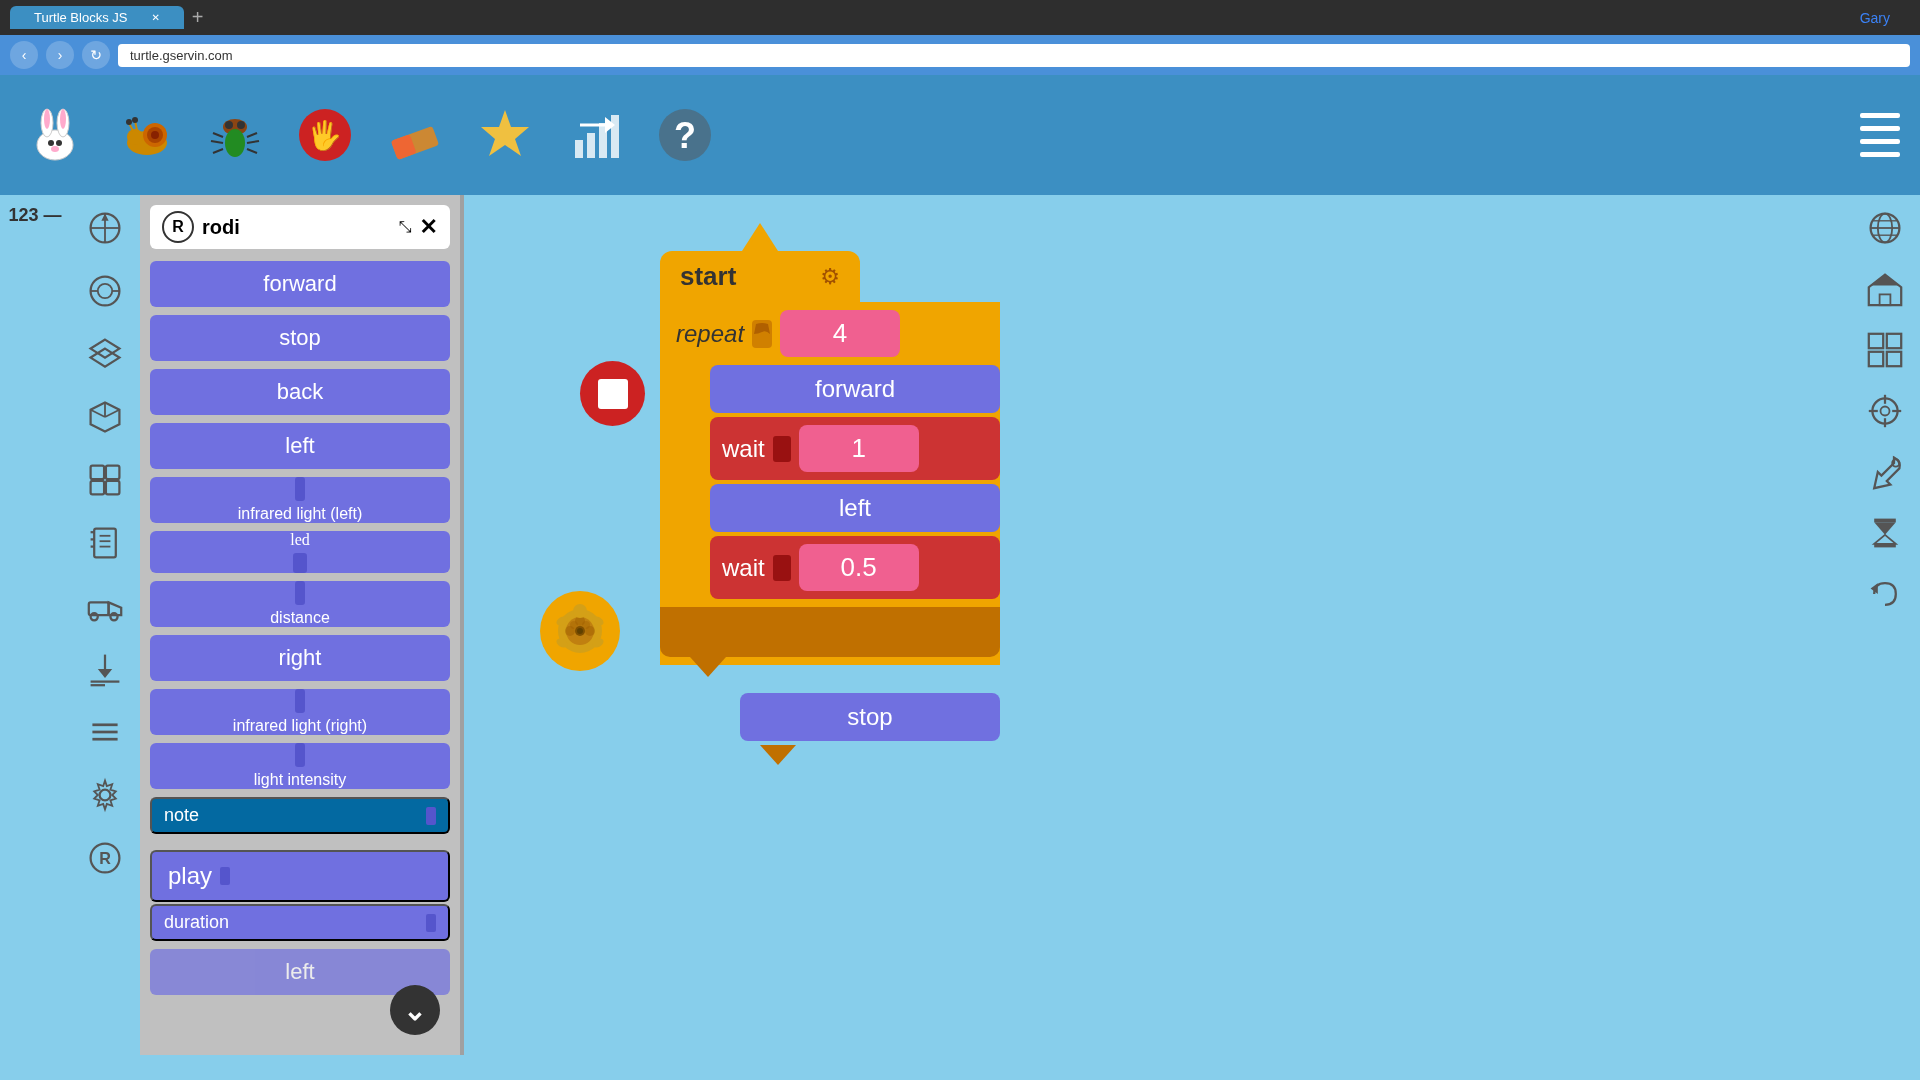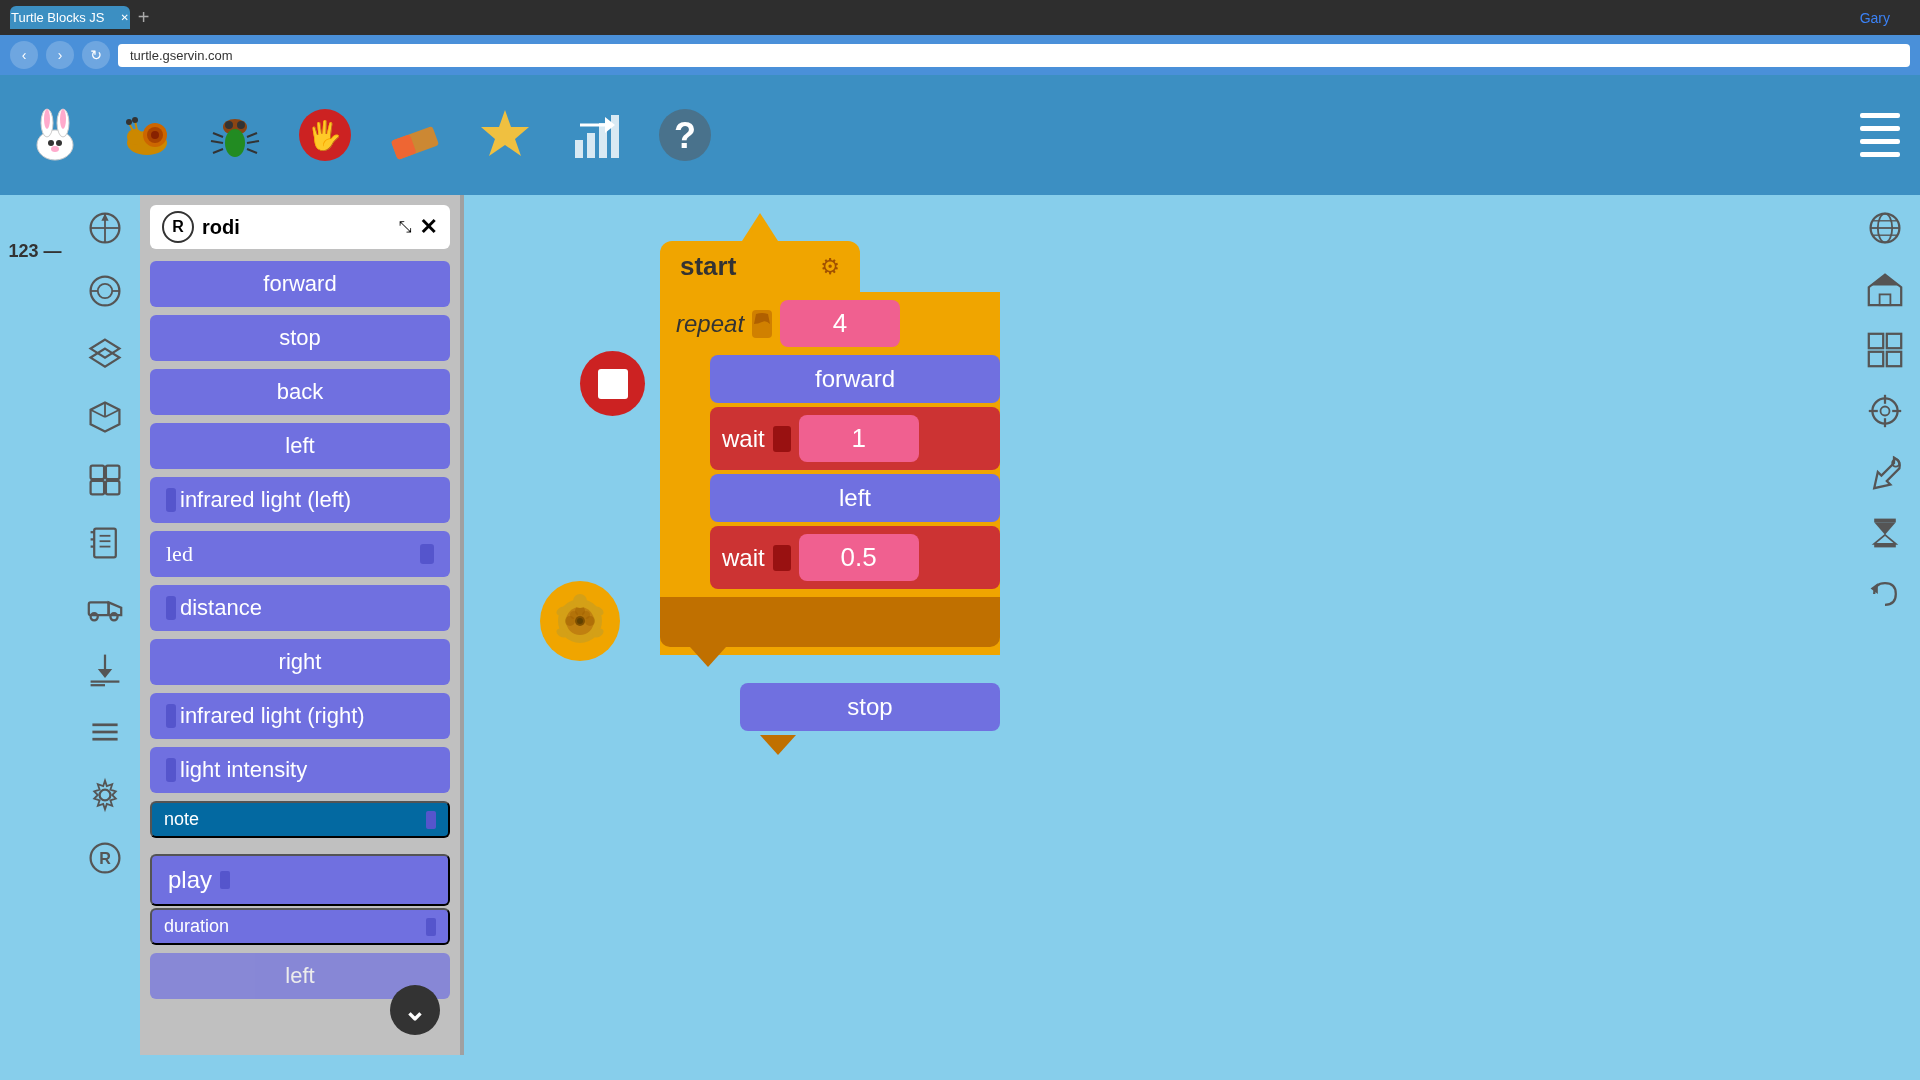--- a/index.html
+++ b/index.html
@@ -7,26 +7,26 @@
     .tab-bar {
       background: #2e2e2e;
       height: 35px;
       display: flex;
       align-items: center;
       padding: 0 10px;
     }
     .tab {
       background: #4a4a4a;
       color: #ccc;
-      padding: 4px 1px;
+      padding: 4px 24px;
       border-radius: 6px 6px 0 0;
       font-size: 13px;
       display: flex;
       align-items: center;
-      gap: 16px;
+      gap: 24px;
     }
     .tab.active {
       background: #3c8fc2;
       color: white;
     }
     .tab-close { cursor: pointer; font-size: 10px; }
     .nav-bar {
       background: #4a90d9;
       height: 40px;
       display: flex;
@@ -93,21 +93,20 @@
       align-items: center;
       padding-top: 10px;
       gap: 30px;
     }
     .num-display {
       color: #333;
       font-size: 18px;
       font-weight: bold;
       text-align: center;
       line-height: 1.2;
-      margin-top: 36px;
     }
 
     
     .sidebar-icons {
       width: 70px;
       background: #87CEEB;
       display: flex;
       flex-direction: column;
       align-items: center;
       padding: 10px 0;
@@ -162,28 +161,29 @@
       font-size: 22px;
       cursor: pointer;
       text-align: center;
       width: 100%;
     }
     .block-btn-sensor {
       background: #7070e0;
       color: white;
       border: none;
       border-radius: 6px;
-      padding: 10px 16px;
-      font-size: 22px;
+      padding: 0 16px;
+      font-size: 16px;
       cursor: pointer;
       text-align: left;
       width: 100%;
       display: flex;
       align-items: center;
       gap: 4px;
+      flex-direction: column;
     }
     .sensor-dot {
       width: 10px; height: 24px;
       background: #5555cc;
       border-radius: 3px;
       flex-shrink: 0;
     }
 
     .scroll-down-btn {
       position: absolute;
@@ -219,21 +219,21 @@
       width: 45px; height: 45px;
       display: flex; align-items: center; justify-content: center;
       cursor: pointer;
       color: #555;
       font-size: 22px;
     }
 
     
     .program-container {
       position: absolute;
-      top: 46px;
+      top: 56px;
       left: 200px;
     }
 
     
     .start-block {
       background: #f0a500;
       border-radius: 12px 12px 0 0;
       padding: 10px 20px;
       display: flex;
       align-items: center;

